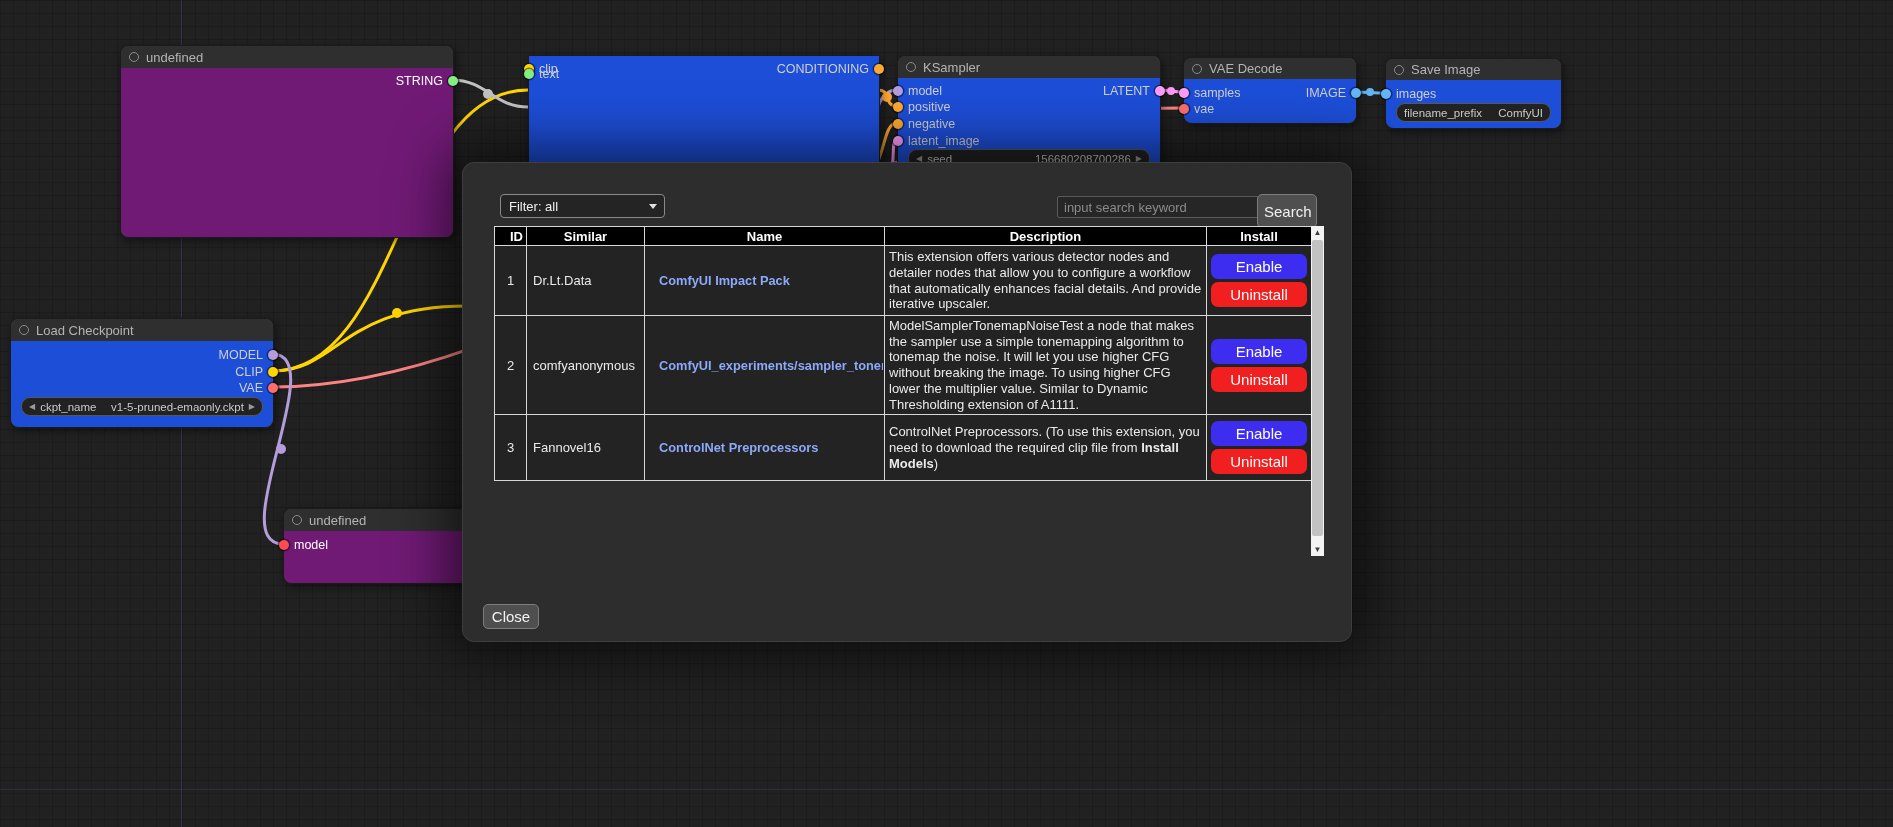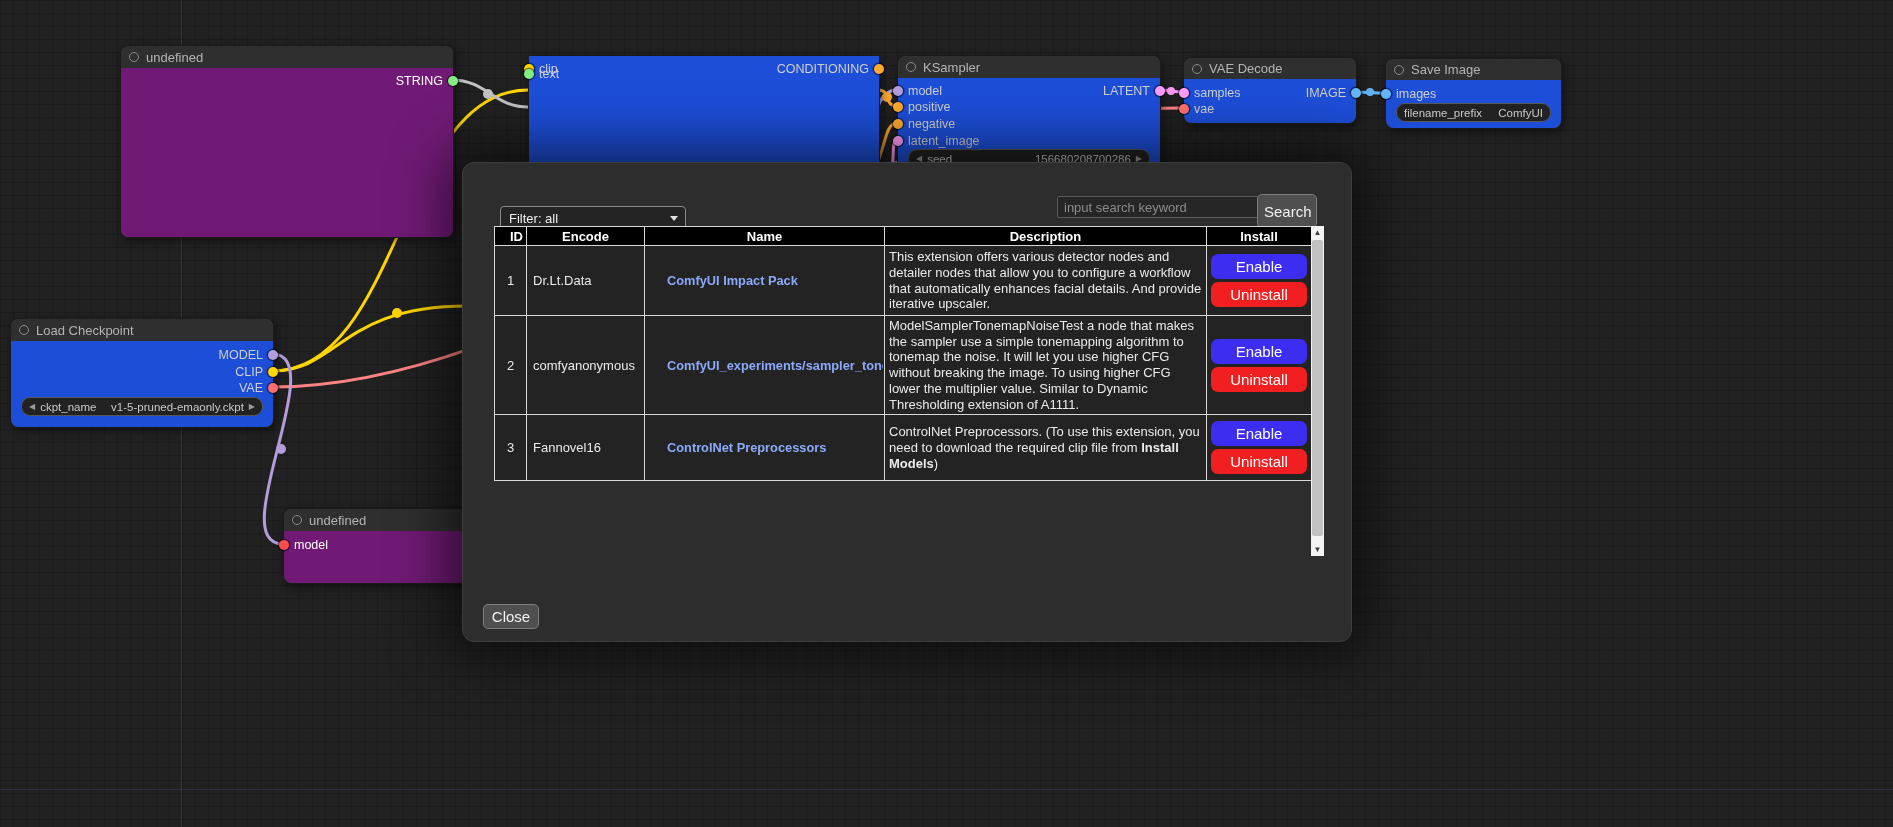--- a/index.html
+++ b/index.html
@@ -32,21 +32,21 @@
   .slot.out .lbl{margin-right:10px}
   .red .slot{color:#fff}
   .widget{position:absolute;left:10px;right:10px;height:17px;background:#222;border:1px solid #575757;
     border-radius:9px;display:flex;align-items:center;font-size:11.5px;color:#c9c9c9;padding:0 7px;gap:5px}
   .widget .arrow{color:#9a9a9a;font-size:8px;line-height:1}
   .widget .wvalue{margin-left:auto}
   
   .dialog{position:absolute;left:462px;top:162px;width:888px;height:478px;z-index:10;
     background:#2d2d2d;border:1px solid #3e3e3e;border-radius:12px;
     box-shadow:0 0 55px 14px rgba(0,0,0,.6)}
-  .select-wrap{position:absolute;left:37px;top:43px;width:186px;height:24px}
+  .select-wrap{position:absolute;left:37px;top:31px;width:165px;height:24px}
   .filter-select{width:100%;height:100%;background:#242424;color:#f0f0f0;border:1px solid #8a8a8a;
     border-radius:4px;font-size:13px;padding:0 20px 0 8px;appearance:none;-webkit-appearance:none;
     font-family:"Liberation Sans",sans-serif}
   .select-wrap .caret{position:absolute;right:8px;top:10px;width:0;height:0;border-left:4px solid transparent;
     border-right:4px solid transparent;border-top:5px solid #e0e0e0;pointer-events:none}
   .search-input{position:absolute;left:594px;top:33px;width:188px;height:20px;background:#262626;
     border:1px solid #5a5a5a;border-radius:2px;color:#e8e8e8;font-size:13px;padding:0 6px;
     font-family:"Liberation Sans",sans-serif}
   .search-input::placeholder{color:#8b8b8b}
   .btn-gray{background:#4f4f4f;color:#f2f2f2;border:1px solid #7d7d7d;border-radius:5px;font-size:15px;
@@ -54,21 +54,21 @@
   .search-btn{position:absolute;left:794px;top:31px;height:34px;width:60px}
   .close-btn{position:absolute;left:20px;top:441px;height:25px;width:56px}
   
   .scroll-area{position:absolute;left:31px;top:63px;width:830px;height:330px}
   table.ext{border-collapse:collapse;table-layout:fixed;width:817px;background:#232323}
   table.ext th,table.ext td{border:1px solid #d8d8d8}
   table.ext th{background:#000;color:#fff;font-size:13px;font-weight:bold;height:18px;padding:0 15px}
   table.ext td{color:#eaeaea;font-size:13px;vertical-align:middle}
   td.c-id{text-align:center}
   td.c-author{padding-left:6px}
-  td.c-name{padding-left:22px}
+  td.c-name{padding-left:14px}
   .name-link{color:#8ca9fa;font-weight:bold;font-size:12.8px;text-decoration:none;white-space:nowrap;
     display:block;overflow:hidden}
   td.c-desc{vertical-align:top;padding:2px 4px;font-size:12.8px;line-height:15.7px}
   td.c-install{text-align:center;padding:3px 0}
   .btn-enable,.btn-uninstall{display:block;width:96px;height:25px;margin:3px auto;border:none;
     border-radius:7px;color:#fff;font-size:15px;font-family:"Liberation Sans",sans-serif;cursor:pointer}
   .btn-enable{background:#3d2df0}
   .btn-uninstall{background:#f11f1f}
   
   .sbar{position:absolute;left:817px;top:0;width:13px;height:330px;background:#f3f3f3}
@@ -264,21 +264,21 @@
       <colgroup>
         <col style="width:32px">
           <col style="width:118px">
           <col style="width:240px">
         <col style="width:322px">
           <col style="width:105px">
       </colgroup>
       <tbody>
           <tr>
         <th>ID</th>
-        <th>Encode</th>
+        <th>Similar</th>
         <th>Name</th>
         <th>Description</th>
         <th>Install</th>
       </tr>
       <tr style="height:70px">
         <td class="c-id">1</td>
         <td class="c-author">Dr.Lt.Data</td>
         <td class="c-name">
               <a class="name-link" href="#">ComfyUI Impact Pack</a>
             </td>

